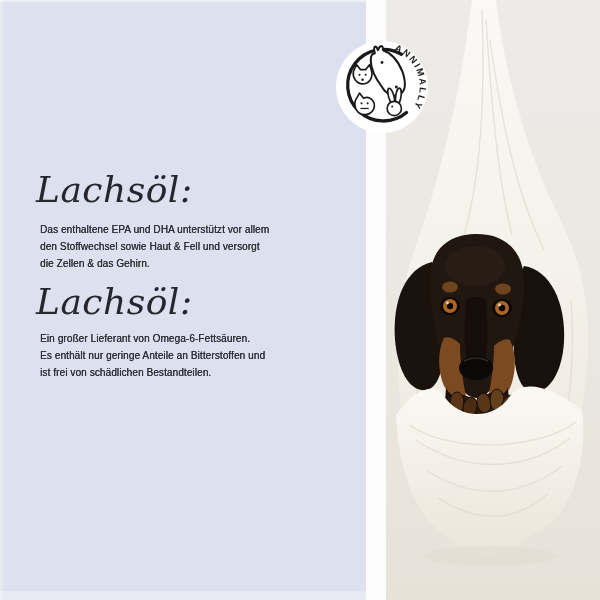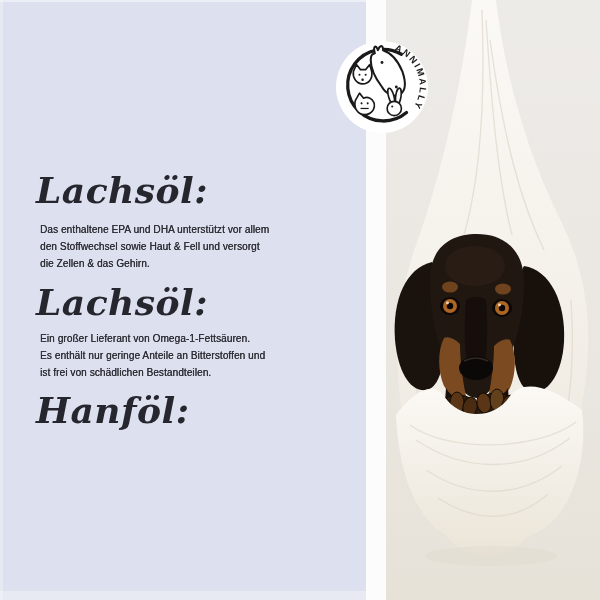--- a/index.html
+++ b/index.html
@@ -10,21 +10,21 @@
   
   .panel{
     position:absolute;left:0;top:0;width:366px;height:600px;
     background:#dde0ee;
     box-shadow:inset 0 2px 0 rgba(255,255,255,.45),
                inset 3px 0 0 rgba(255,255,255,.28),
                inset 0 -9px 0 rgba(255,255,255,.30);
   }
   .heading{
     position:absolute;left:36px;margin:0;
-    font-family:"DejaVu Serif",serif;font-style:italic;font-weight:700;
+    font-family:"DejaVu Serif",serif;font-style:italic;font-weight:400;
     font-size:36px;line-height:44px;color:#26262e;letter-spacing:.5px;
   }
   .body-text{
     position:absolute;left:40px;width:322px;margin:0;
     font-size:10px;line-height:17px;color:#2f2f36;
     letter-spacing:.1px;white-space:pre-line;
     text-shadow:.25px 0 0 currentColor;
   }
   .h1{top:168px}.b1{top:221px}
   .h2{top:280px}.b2{top:330px}
@@ -42,25 +42,24 @@
 
 <div class="canvas">
 
   <div class="panel">
     <h2 class="heading h1">Lachsöl:</h2>
     <p class="body-text b1">Das enthaltene EPA und DHA unterstützt vor allem
 den Stoffwechsel sowie Haut &amp; Fell und versorgt
 die Zellen &amp; das Gehirn.</p>
 
     <h2 class="heading h2">Lachsöl:</h2>
-    <p class="body-text b2">Ein großer Lieferant von Omega-1-Fettsäuren.
+    <p class="body-text b2">Ein großer Lieferant von Omega-6-Fettsäuren.
 Es enthält nur geringe Anteile an Bitterstoffen und
 ist frei von schädlichen Bestandteilen.</p>
 
-    <h2 class="heading h3">Hanföl:</h2>
   </div>
 
   <div class="gutter"></div>
 
   <div class="photo">
     <svg width="214" height="600" viewBox="0 0 214 600" xmlns="http://www.w3.org/2000/svg">
       <defs>
         <linearGradient id="bgGrad" x1="0" y1="0" x2="0" y2="1">
           <stop offset="0" stop-color="#edebe8"></stop>
           <stop offset="0.6" stop-color="#eae7e1"></stop>

